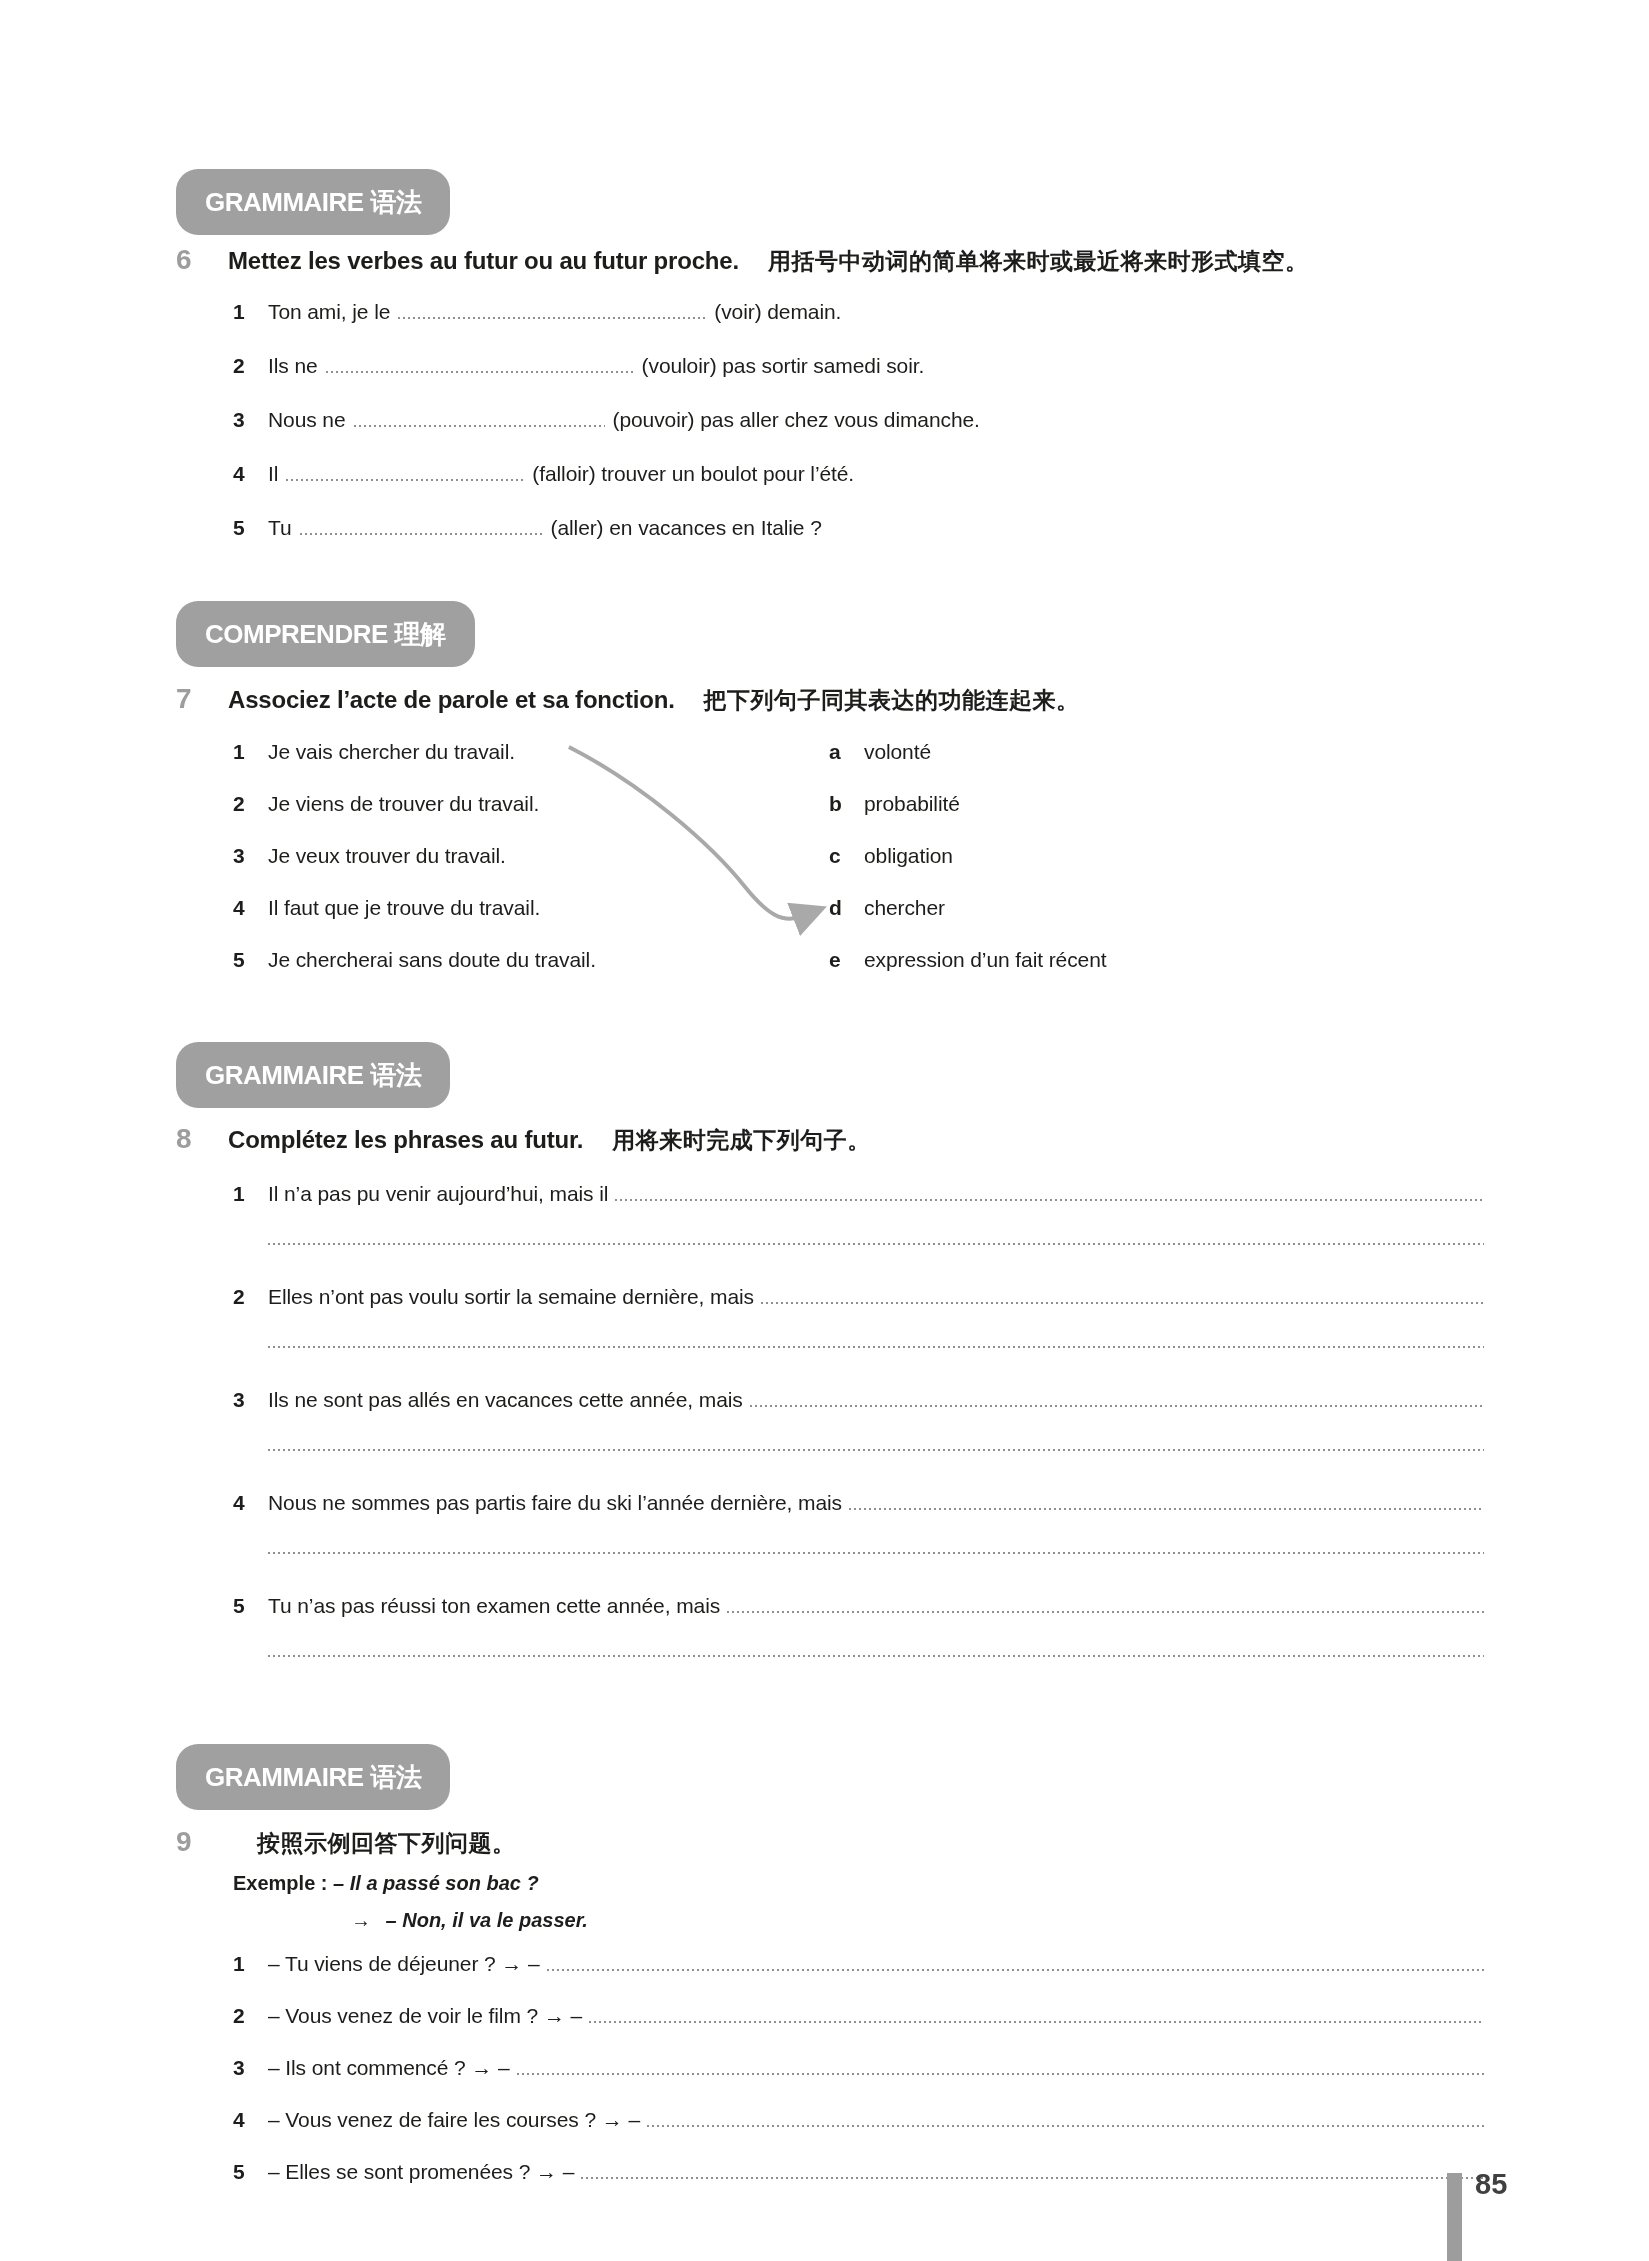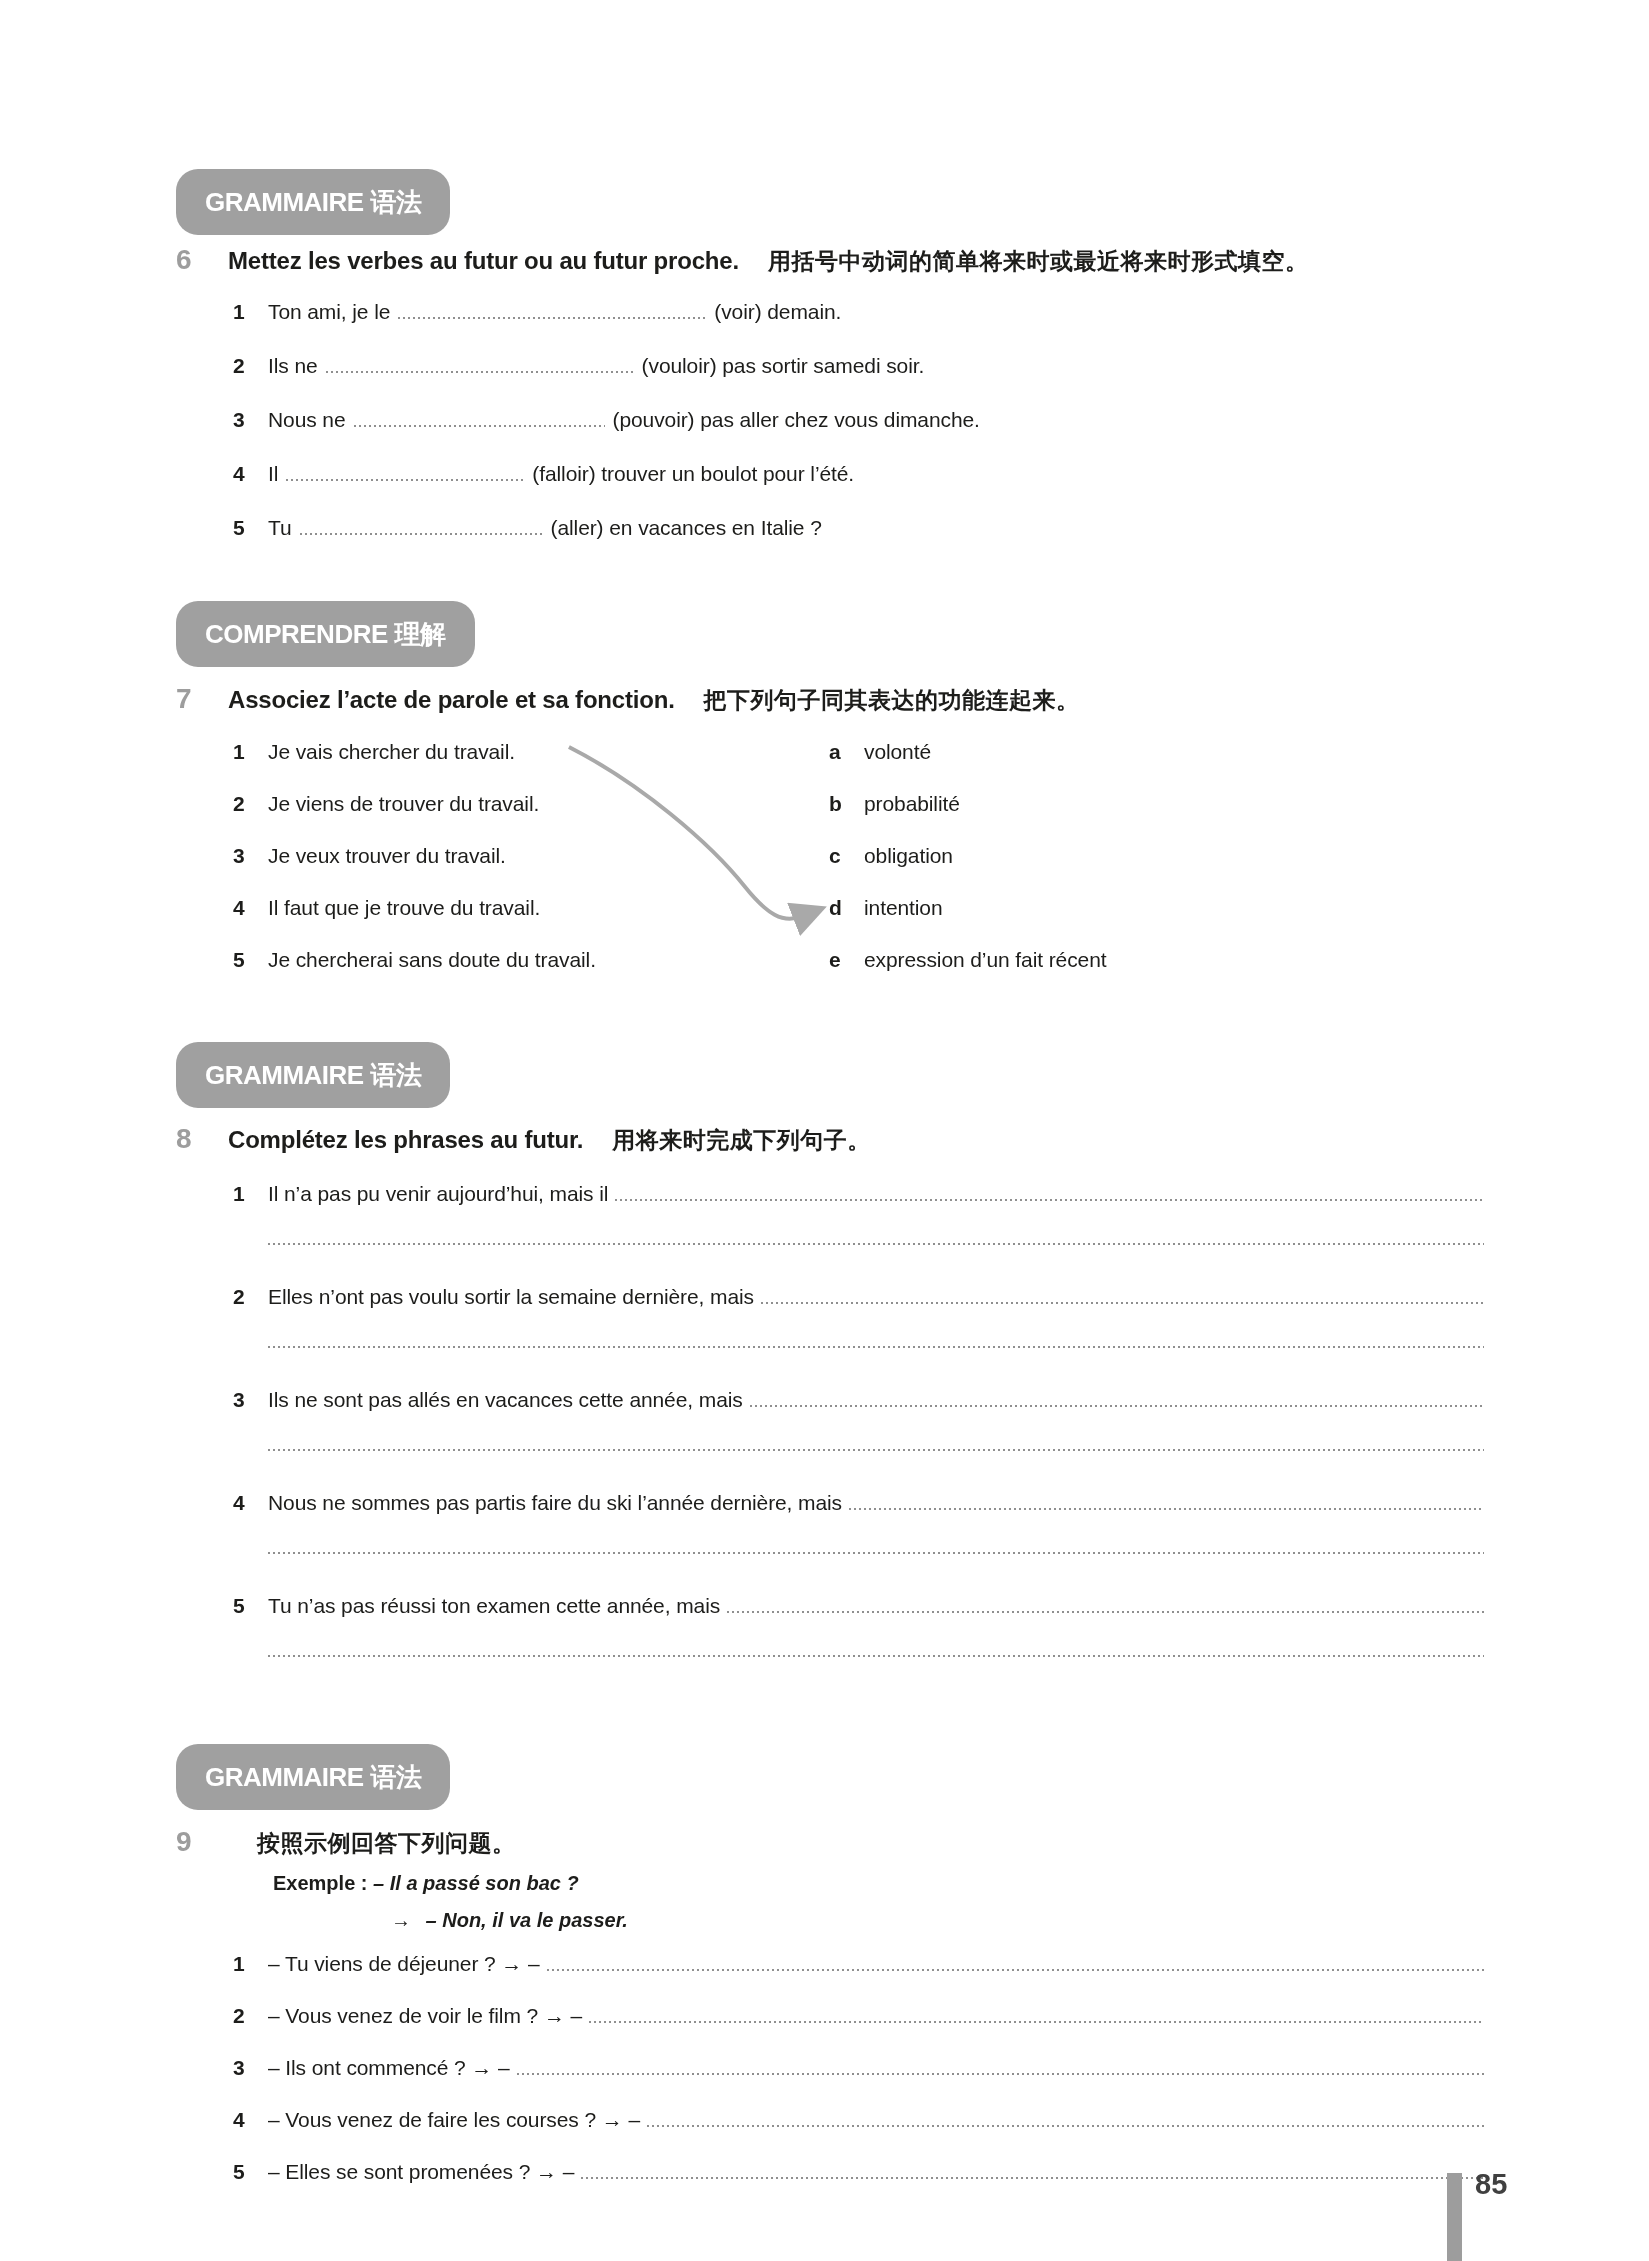--- a/index.html
+++ b/index.html
@@ -59,21 +59,21 @@
   .ex9-items .row { margin-bottom: 26px; }
 
   
   .match { display: flex; position: relative; width: 966px; }
   .mcol-left { width: 596px; flex: 0 0 auto; }
   .mcol-right { flex: 1 1 auto; }
   .match .row { margin-bottom: 26px; height: 26px; }
   .match svg { position: absolute; left: 0; top: 0; pointer-events: none; }
 
   
-  .example { font-size: 20px; margin-left: 40px; }
+  .example { font-size: 20px; }
   .example .lbl { font-weight: bold; }
   .example .ital { font-weight: bold; font-style: italic; }
   .example-line2 { margin-top: 14px; padding-left: 118px; }
   .example .arrow { font-weight: bold; font-style: normal; margin-right: 9px; }
 
   
   .page-bar { background: #9d9d9d; }
   .page-num { font-size: 29px; font-weight: bold; color: #404040; }
 </style>
 </head>
@@ -163,21 +163,21 @@
     <div class="row">
       <span class="inum">b</span>
       <span class="itext">probabilité</span>
     </div>
     <div class="row">
       <span class="inum">c</span>
       <span class="itext">obligation</span>
     </div>
     <div class="row">
       <span class="inum">d</span>
-      <span class="itext">intention</span>
+      <span class="itext">chercher</span>
     </div>
     <div class="row">
       <span class="inum">e</span>
       <span class="itext">expression d’un fait récent</span>
     </div>
   </div>
   <svg width="966" height="238" viewBox="0 0 1945 480">
     <defs>
       <marker id="ah" markerWidth="9" markerHeight="9" refX="2" refY="4.5" orient="auto">
         <path d="M0,0 L9,4.5 L0,9 z" fill="#a9a9a9"></path>

